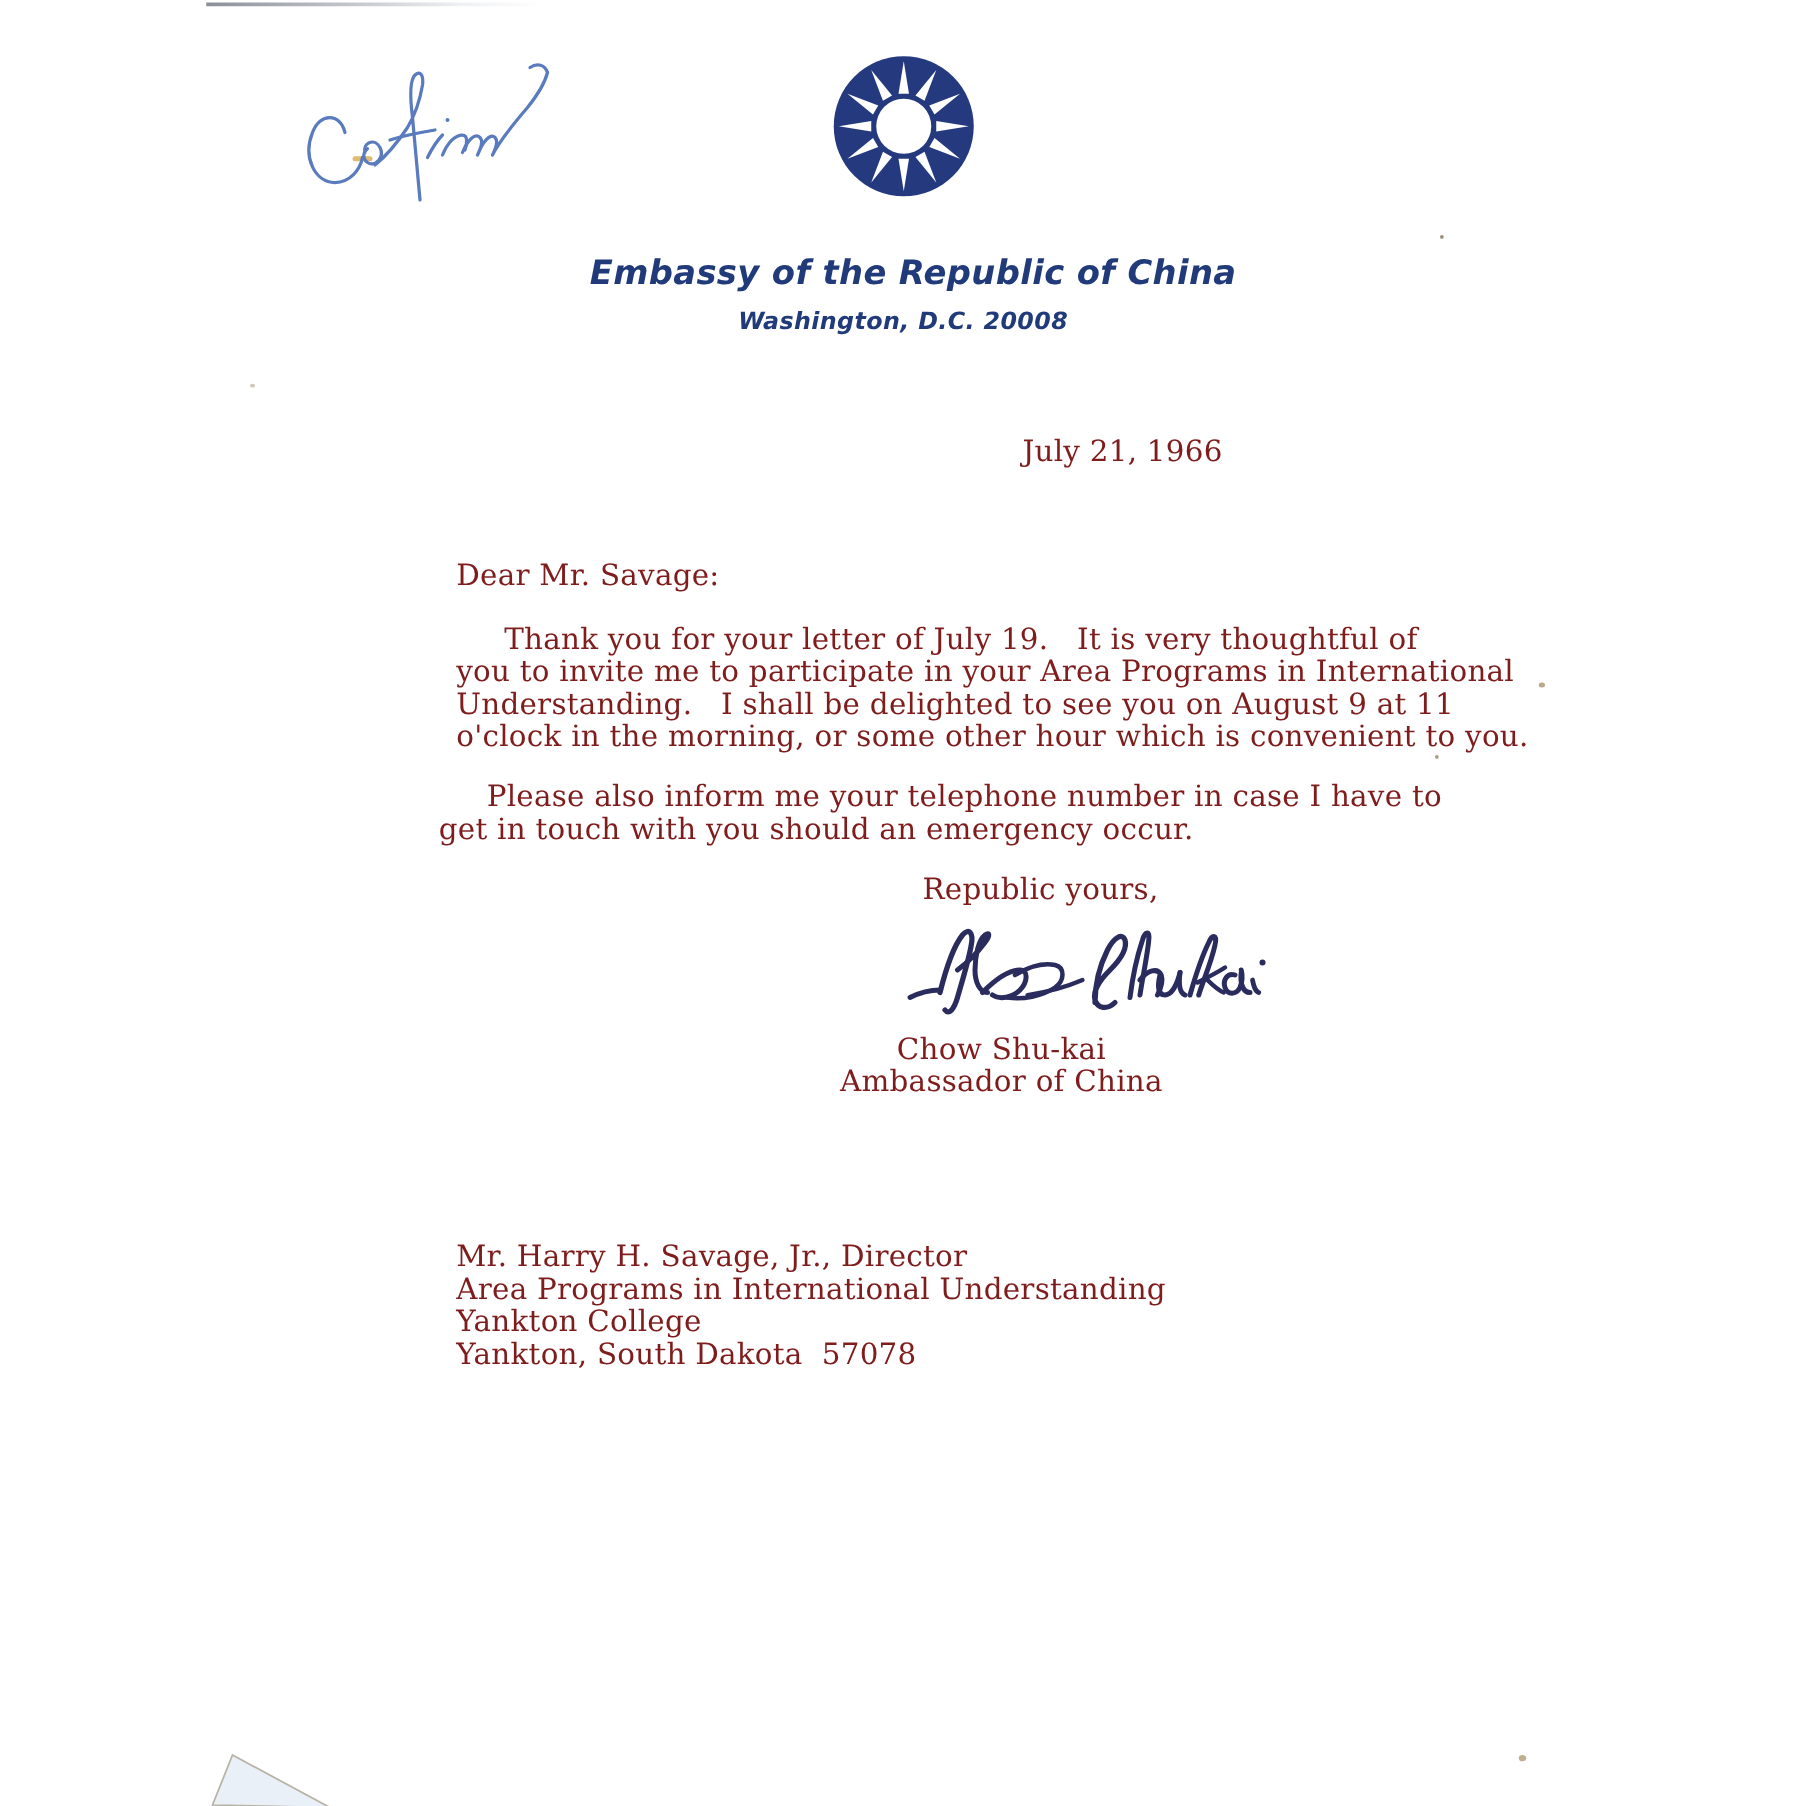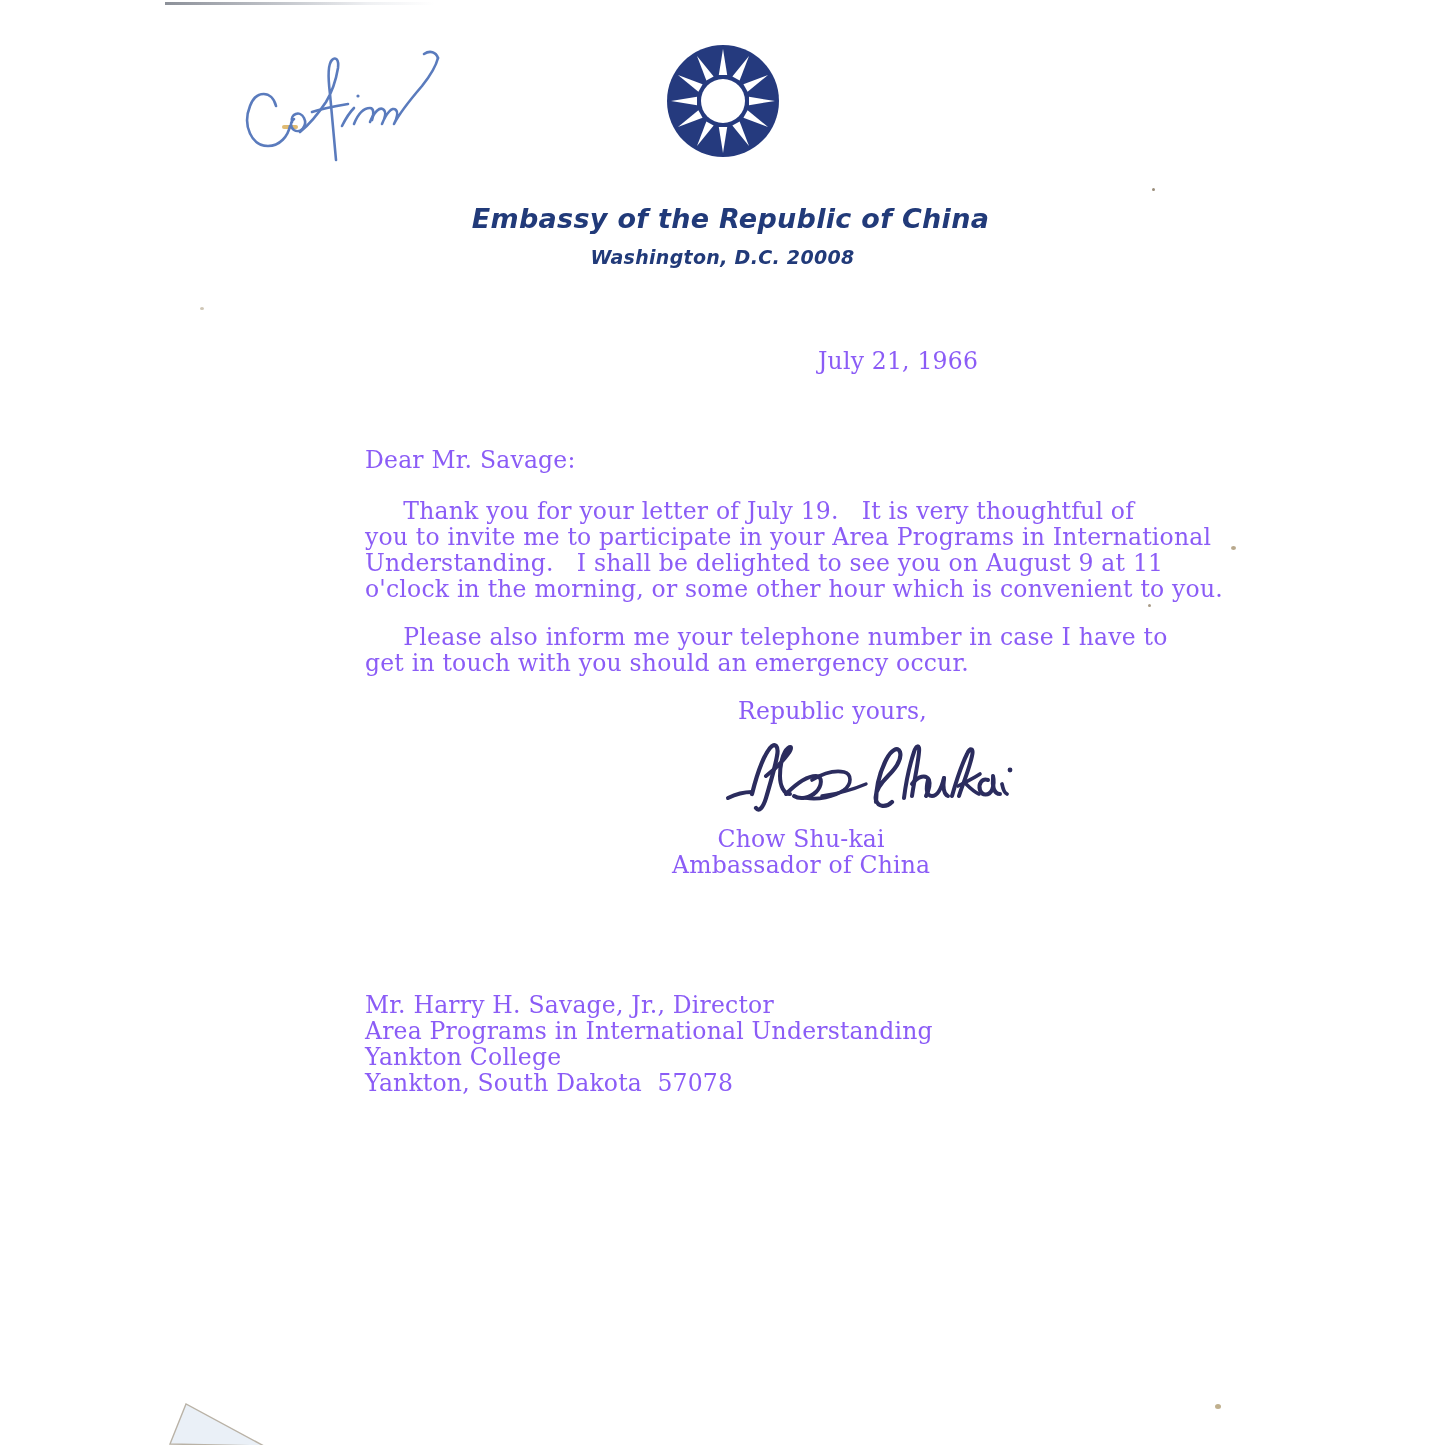--- a/index.html
+++ b/index.html
@@ -87,42 +87,42 @@
   }
   .lh-line2 {
     font-size: 19px;
     line-height: 34px;
     margin-top: 4px;
   }
 
   
   .typed {
     position: absolute;
-    color: #8b5cf6;
+    color: #7f1d1d;
     font-family: "DejaVu Serif", "Liberation Serif", serif;
     font-size: 23.5px;
     line-height: 26px;
     white-space: pre;
     letter-spacing: 0.2px;
   }
 
   .date-line {
     left: 818px;
     top: 348px;
   }
   .salutation {
     left: 365px;
     top: 447px;
   }
   .para-1 {
     left: 365px;
     top: 498px;
   }
   .para-2 {
-    left: 365px;
+    left: 351px;
     top: 624px;
   }
   .closing {
     left: 738px;
     top: 698px;
   }
   .signature-block {
     left: 672px;
     top: 826px;
     text-align: center;

